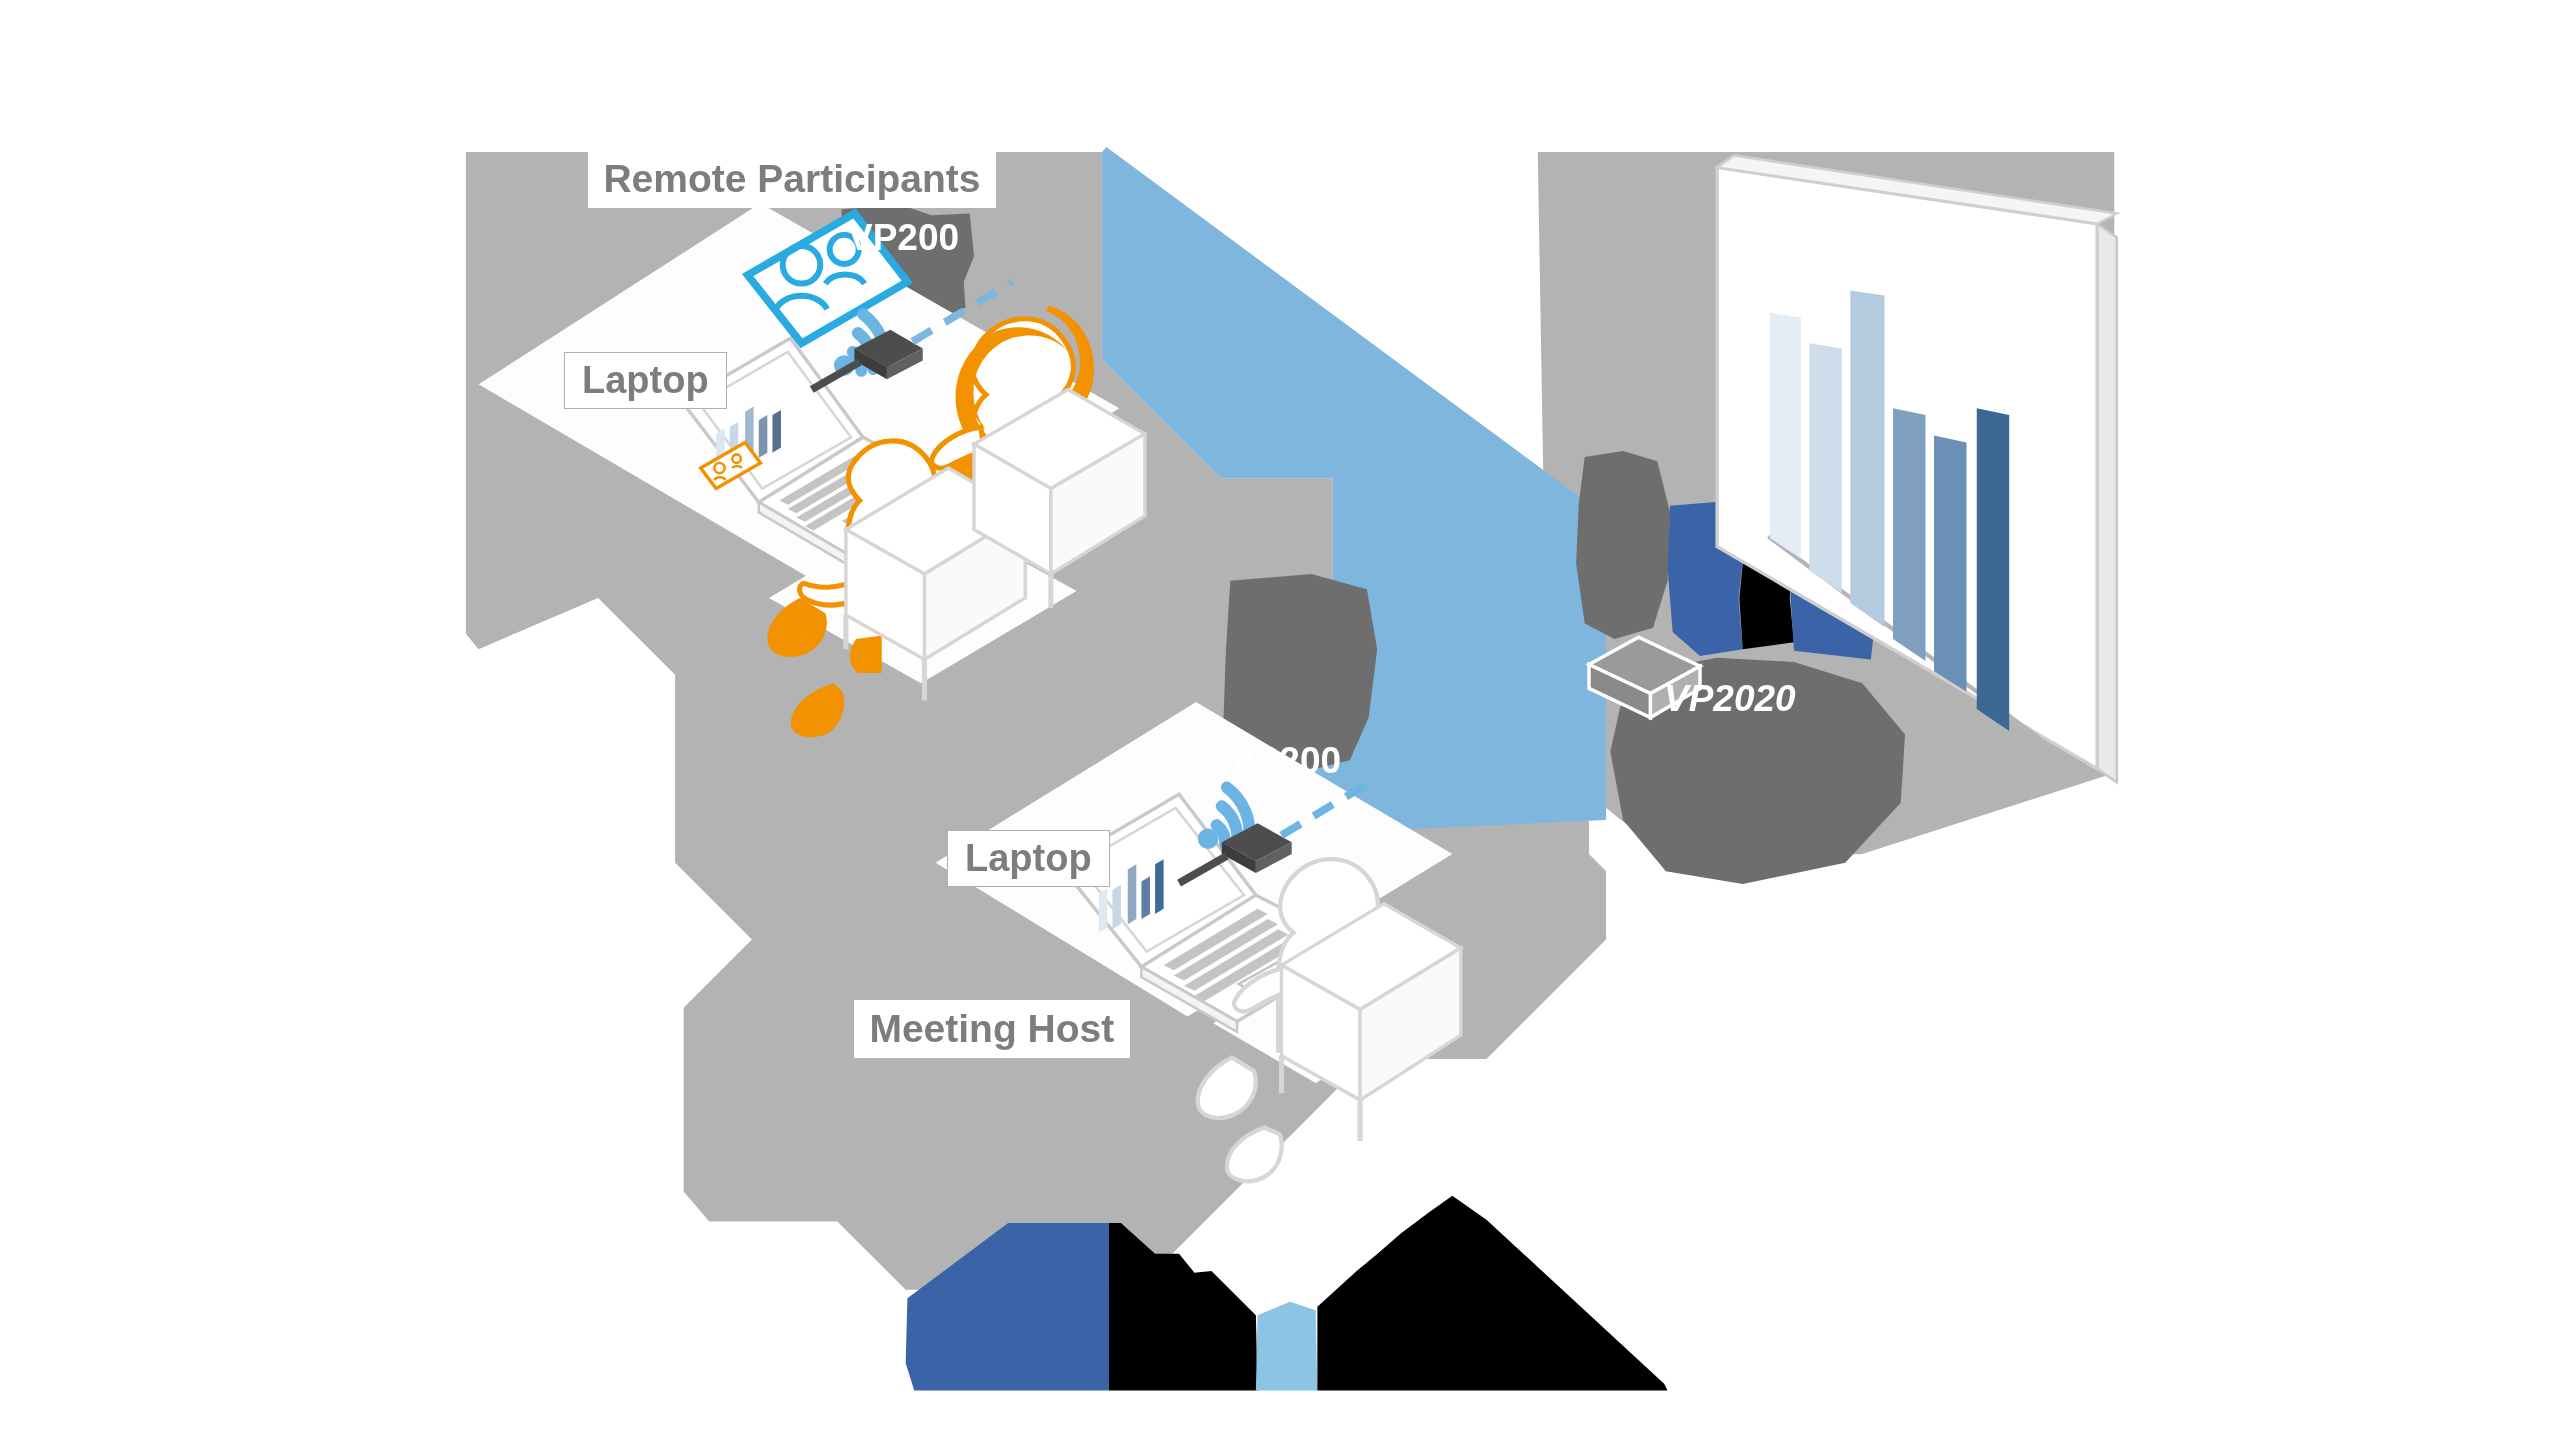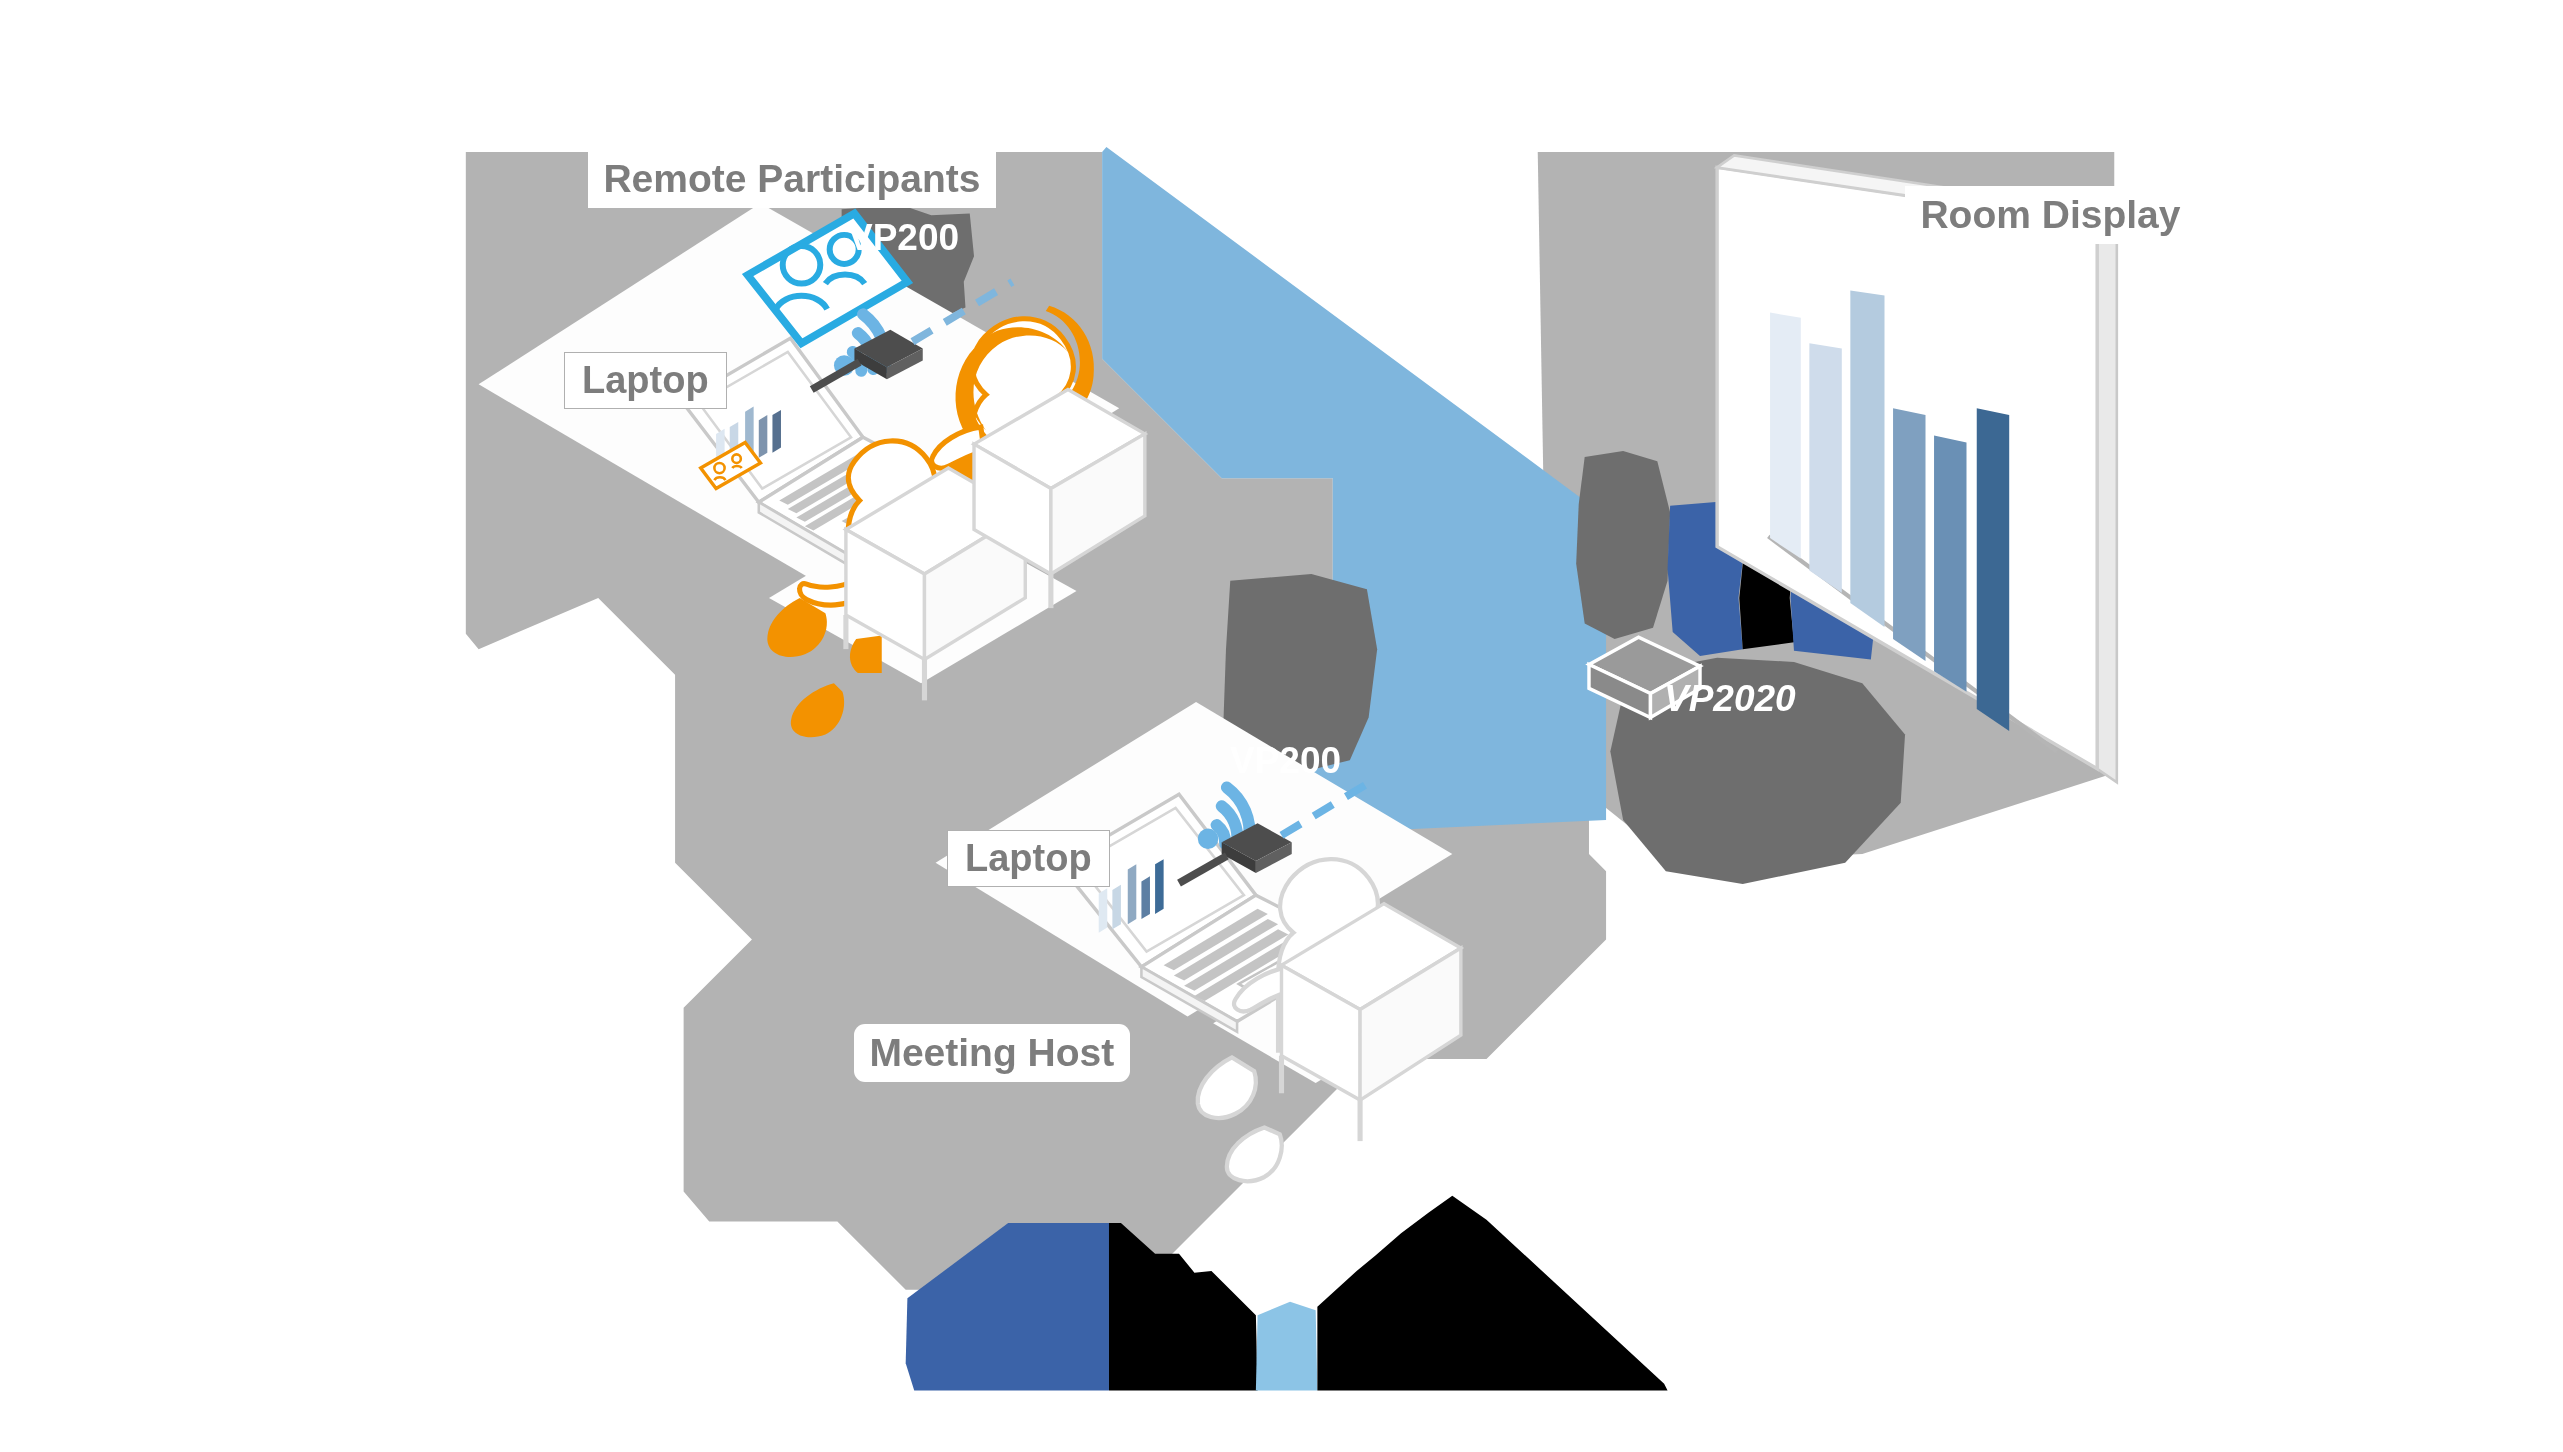--- a/index.html
+++ b/index.html
@@ -256,23 +256,22 @@
 
   <g>
     <path d="M1860,778 L1918,746 L1990,780 L1932,812 Z" fill="#9a9a9a" stroke="#ffffff" stroke-width="4"></path>
     <path d="M1860,778 L1932,812 L1932,840 L1860,806 Z" fill="#8a8a8a" stroke="#ffffff" stroke-width="4"></path>
     <path d="M1932,812 L1990,780 L1990,806 L1932,840 Z" fill="#b0b0b0" stroke="#ffffff" stroke-width="4"></path>
   </g>
 </svg>
 
 <div class="lbl lbl-big" style="left:588px;top:150px;">Remote Participants</div>
 
-<div class="lbl lbl-big" style="left:854px;top:1024px;border-radius:11px;">Meeting Host</div>
-
-<div class="lbl lbl-big" style="left:1905px;top:186px;">Room Display</div>
+<div class="lbl lbl-big" style="left:854px;top:1000px;">Meeting Host</div>
+
 
 <div class="lbl lbl-box" style="left:564px;top:352px;">Laptop</div>
 
 <div class="lbl lbl-box" style="left:947px;top:830px;">Laptop</div>
 
 <div class="lbl-dev" style="left:848px;top:219px;">VP200</div>
 
 <div class="lbl-dev" style="left:1230px;top:742px;">VP200</div>
 
 <div class="lbl-dev" style="left:1664px;top:680px;font-style:italic;">VP2020</div>

